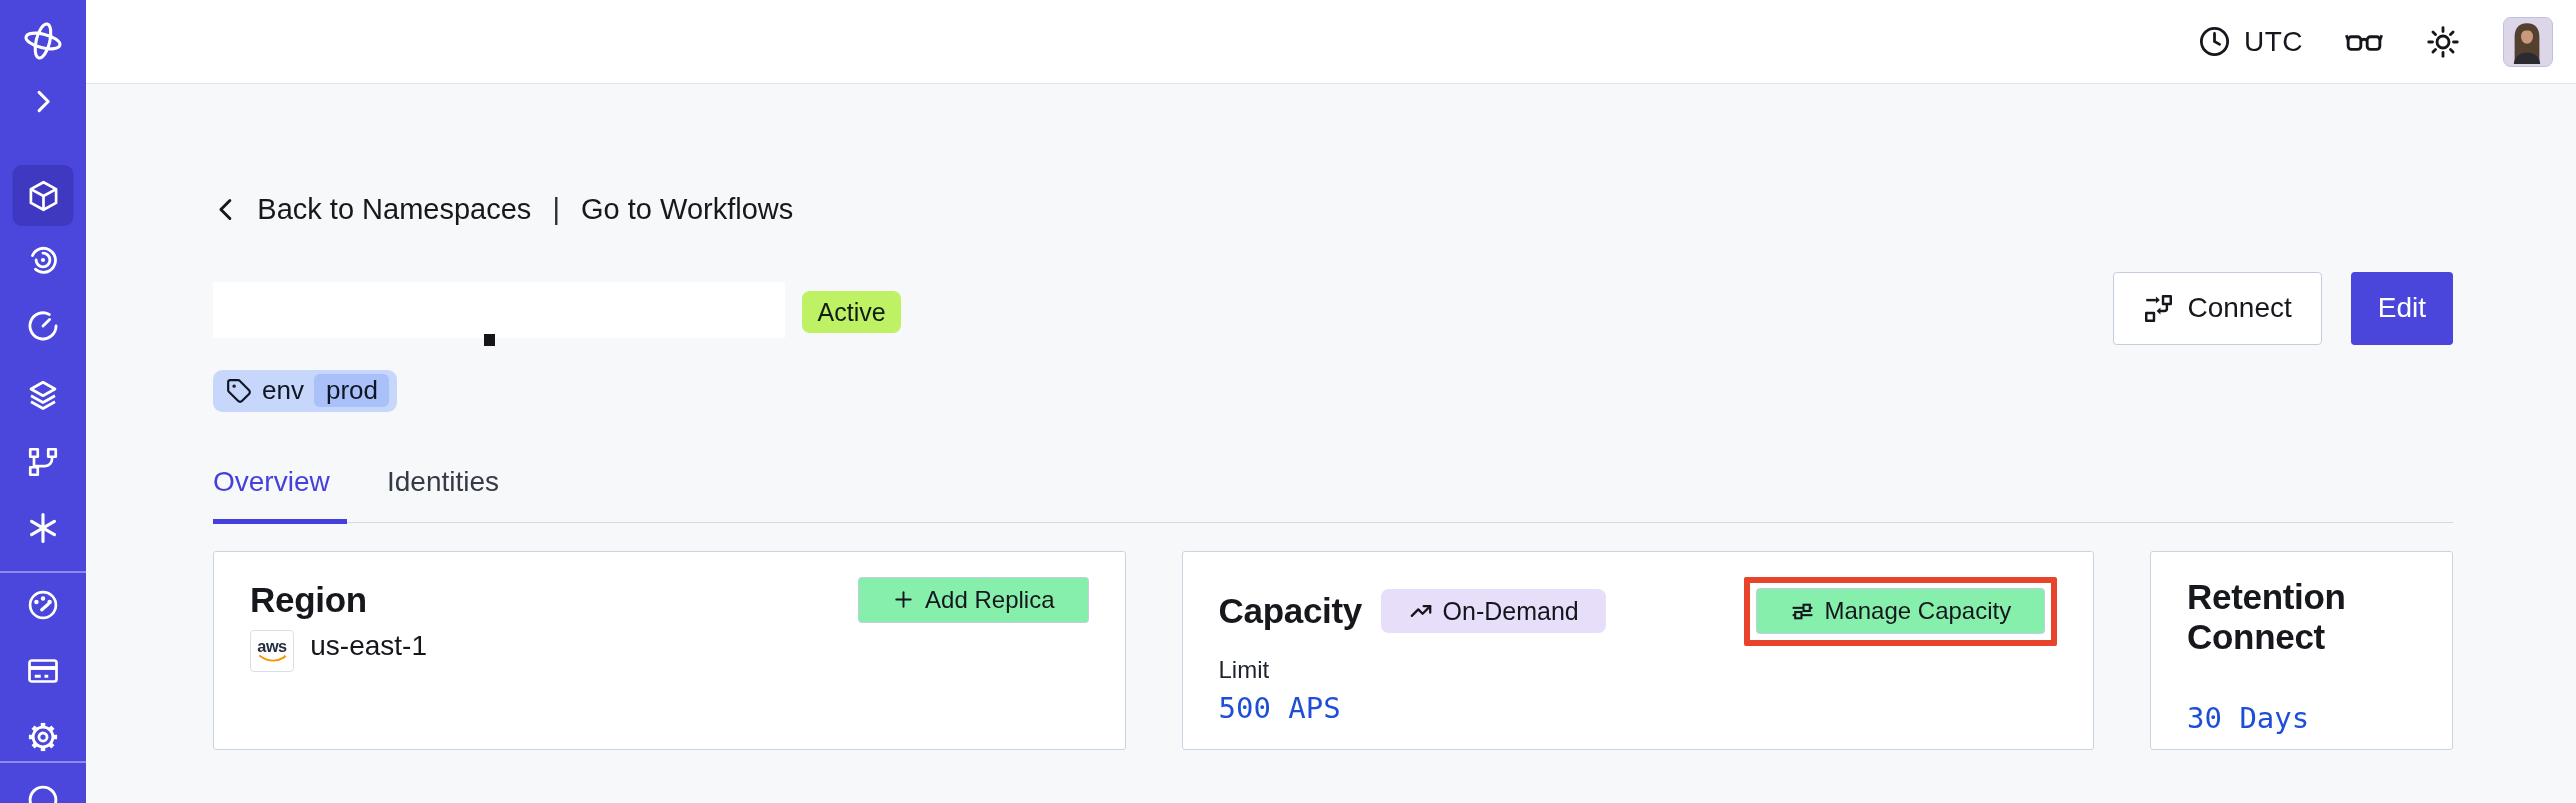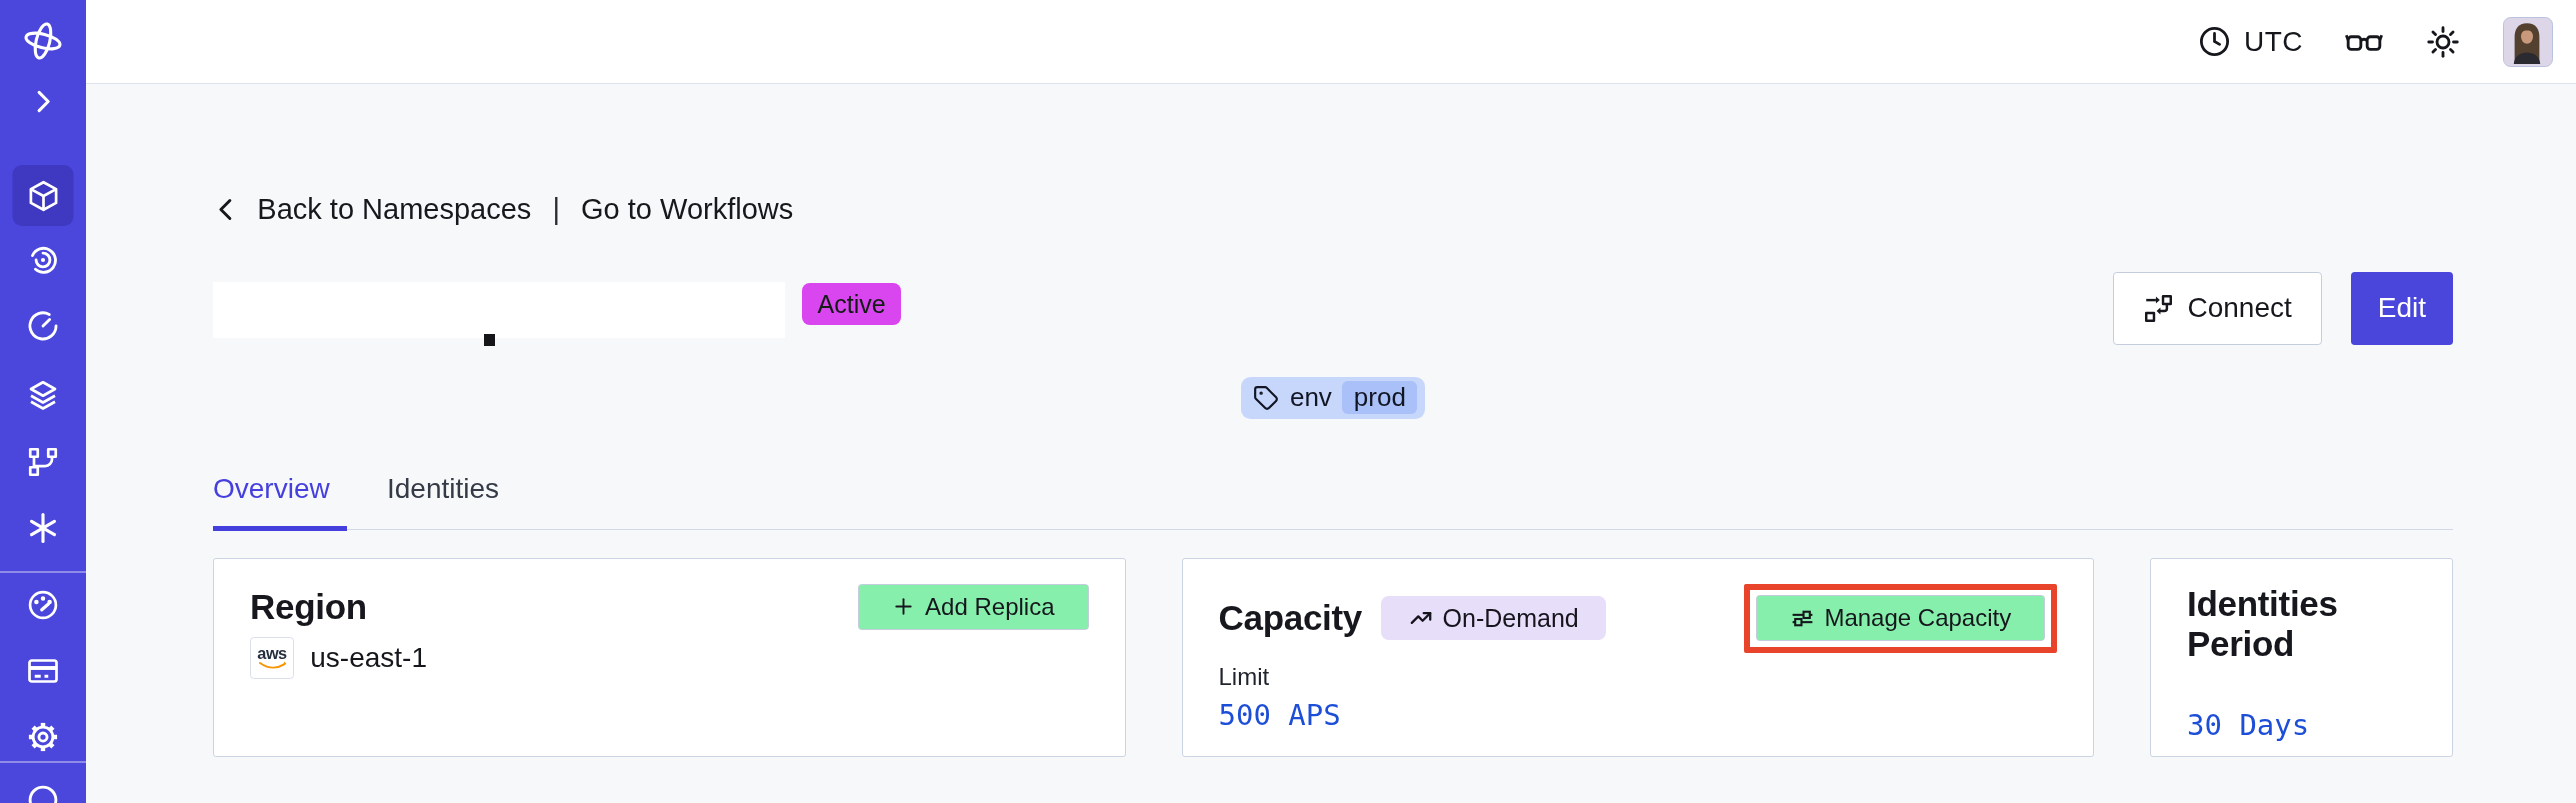--- a/index.html
+++ b/index.html
@@ -67,27 +67,27 @@
     background:#ffffff; border:1.9px solid #c4cddd; border-radius:3.8px;
     font-size:28px; font-weight:500; color:#15171c; cursor:pointer;
   }
   .btn-connect { height:73px; padding:0 29px; }
   .btn-edit {
     height:73px; padding:0 27px; background:#4a46db; border:none; color:#ffffff;
     border-radius:3.8px; font-weight:400;
   }
   .status-badge {
     display:inline-flex; align-items:center; height:42px; padding:0 15.3px;
-    background:#d946ef; color:#121c15; border-radius:7.7px;
-    font-size:25px; font-weight:500; margin-left:17.3px; margin-top:1px;
+    background:#bef264; color:#121c15; border-radius:7.7px;
+    font-size:25px; font-weight:500; margin-left:17.3px; margin-top:9px;
   }
   .ns-title-row { display:flex; align-items:flex-start; }
 
   
-  .tag-row { margin-top:32px;text-align:center; }
+  .tag-row { margin-top:25px; }
   .tag-pill {
     display:inline-flex; align-items:center; gap:10.5px; height:42px;
     background:#c7d7fb; border-radius:9.6px; padding:0 7.7px 0 12.5px; color:#121624;
   }
   .tag-key { font-size:26px; }
   .tag-value {
     display:inline-flex; align-items:center; height:33px; padding:0 11.5px;
     background:#a9c0f8; border-radius:5.8px; font-size:26px; color:#121624;
   }
 
@@ -115,21 +115,21 @@
     display:inline-flex; align-items:center; gap:8.6px; height:44px; padding:0 27px;
     background:#e7def9; border-radius:7.7px; font-size:25px; color:#16151d;
   }
   .btn-sm {
     display:inline-flex; align-items:center; gap:9.6px; height:46px; padding:0 33px;
     background:#86efac; border:1.9px solid #c4cddd; border-radius:3.8px;
     font-size:24px; font-weight:500; color:#15171c; cursor:pointer; white-space:nowrap;
   }
   .annotation-box { border:6.7px solid #e8432b; padding:5.8px; border-radius:1.9px; }
   .field-label { margin-top:9.6px; font-size:24px; font-weight:500; color:#1f242c; }
-  .field-value-row { margin-top:7.7px; display:flex; align-items:center; gap:16.3px; }
+  .field-value-row { margin-top:7.7px; display:flex; align-items:flex-start; gap:16.3px; }
   .value-text { font-size:28px; color:#15171c; }
   .mono-value { font-family:"DejaVu Sans Mono", monospace; font-size:29px; color:#1d4ed8; }
   .retention-value { margin-top:44px; }
 
   
   .aws-badge {
     width:44px; height:42px; background:#fff; border:1.9px solid #d9dee8; border-radius:3.8px;
     display:flex; flex-direction:column; align-items:center; justify-content:center;
   }
   .aws-text { font-size:16.3px; font-weight:700; color:#252f3e; line-height:14.4px; letter-spacing:-0.5px; }
@@ -388,21 +388,21 @@
           </div>
         </div>
         <div class="field-label">Limit</div>
         <div class="field-value-row">
           <span class="mono-value">500 APS</span>
         </div>
       </section>
 
       <section class="card card-retention">
         <div class="card-head" style="min-height:50px;">
-          <h2 class="card-title">Identities Period</h2>
+          <h2 class="card-title">Retention Connect</h2>
         </div>
         <div class="mono-value retention-value">30 Days</div>
       </section>
 
     </div>
   </div>
 </div>
 
 
 </body></html>

